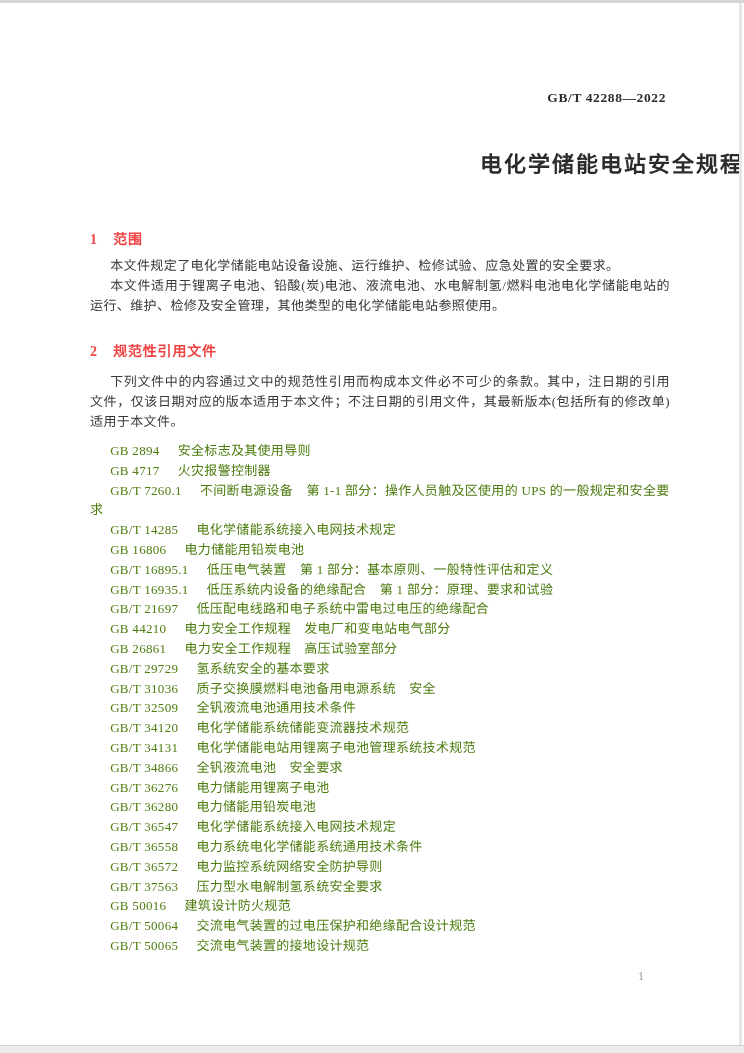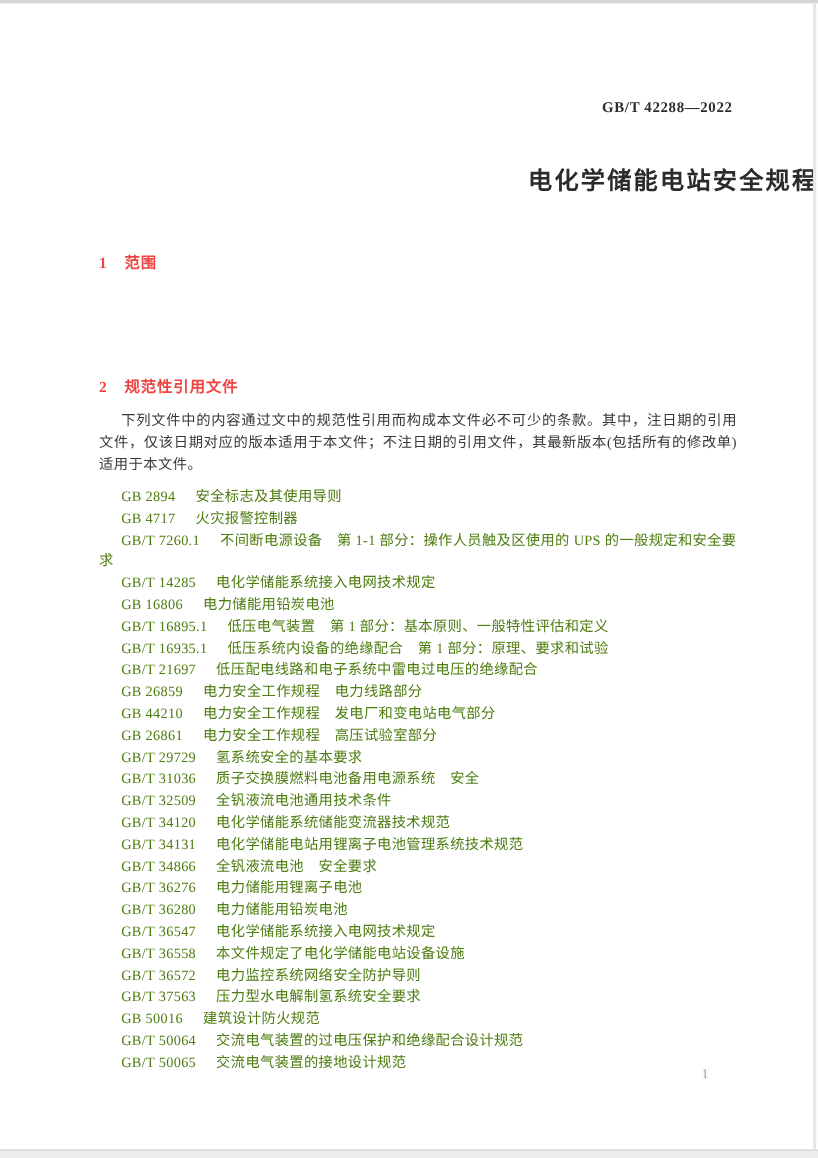--- a/index.html
+++ b/index.html
@@ -60,51 +60,54 @@
   <div class="edge-top"></div>
 
   <div class="doc-number">GB/T 42288—2022</div>
 
   <h1 class="doc-title">电化学储能电站安全规程</h1>
 
   <h2 class="sec-heading sec-heading-1">
     <span class="sec-num">1</span><span class="sec-title">范围</span>
   </h2>
 
+  <div class="paras paras-1">
+    <p class="para">本文件规定了电化学储能电站设备设施、运行维护、检修试验、应急处置的安全要求。</p>
+    <p class="para">本文件适用于锂离子电池、铅酸(炭)电池、液流电池、水电解制氢/燃料电池电化学储能电站的运行、维护、检修及安全管理，其他类型的电化学储能电站参照使用。</p>
+  </div>
 
   <h2 class="sec-heading sec-heading-2">
     <span class="sec-num">2</span><span class="sec-title">规范性引用文件</span>
   </h2>
 
   <div class="paras paras-2">
     <p class="para">下列文件中的内容通过文中的规范性引用而构成本文件必不可少的条款。其中，注日期的引用文件，仅该日期对应的版本适用于本文件；不注日期的引用文件，其最新版本(包括所有的修改单)适用于本文件。</p>
   </div>
 
   <div class="ref-list">
       <p class="ref-line"><span class="ref-code">GB 2894</span><span class="ref-title">安全标志及其使用导则</span></p>
       <p class="ref-line"><span class="ref-code">GB 4717</span><span class="ref-title">火灾报警控制器</span></p>
       <p class="ref-line"><span class="ref-code">GB/T 7260.1</span><span class="ref-title">不间断电源设备　第 1-1 部分：操作人员触及区使用的 UPS 的一般规定和安全要求</span></p>
       <p class="ref-line"><span class="ref-code">GB/T 14285</span><span class="ref-title">电化学储能系统接入电网技术规定</span></p>
       <p class="ref-line"><span class="ref-code">GB 16806</span><span class="ref-title">电力储能用铅炭电池</span></p>
       <p class="ref-line"><span class="ref-code">GB/T 16895.1</span><span class="ref-title">低压电气装置　第 1 部分：基本原则、一般特性评估和定义</span></p>
       <p class="ref-line"><span class="ref-code">GB/T 16935.1</span><span class="ref-title">低压系统内设备的绝缘配合　第 1 部分：原理、要求和试验</span></p>
       <p class="ref-line"><span class="ref-code">GB/T 21697</span><span class="ref-title">低压配电线路和电子系统中雷电过电压的绝缘配合</span></p>
-      <p class="ref-line"><span class="ref-code">GB 26859</span><span class="ref-title">电力安全工作规程　电力线路部分</span></p>
       <p class="ref-line"><span class="ref-code">GB 44210</span><span class="ref-title">电力安全工作规程　发电厂和变电站电气部分</span></p>
       <p class="ref-line"><span class="ref-code">GB 26861</span><span class="ref-title">电力安全工作规程　高压试验室部分</span></p>
       <p class="ref-line"><span class="ref-code">GB/T 29729</span><span class="ref-title">氢系统安全的基本要求</span></p>
       <p class="ref-line"><span class="ref-code">GB/T 31036</span><span class="ref-title">质子交换膜燃料电池备用电源系统　安全</span></p>
       <p class="ref-line"><span class="ref-code">GB/T 32509</span><span class="ref-title">全钒液流电池通用技术条件</span></p>
       <p class="ref-line"><span class="ref-code">GB/T 34120</span><span class="ref-title">电化学储能系统储能变流器技术规范</span></p>
       <p class="ref-line"><span class="ref-code">GB/T 34131</span><span class="ref-title">电化学储能电站用锂离子电池管理系统技术规范</span></p>
       <p class="ref-line"><span class="ref-code">GB/T 34866</span><span class="ref-title">全钒液流电池　安全要求</span></p>
       <p class="ref-line"><span class="ref-code">GB/T 36276</span><span class="ref-title">电力储能用锂离子电池</span></p>
       <p class="ref-line"><span class="ref-code">GB/T 36280</span><span class="ref-title">电力储能用铅炭电池</span></p>
       <p class="ref-line"><span class="ref-code">GB/T 36547</span><span class="ref-title">电化学储能系统接入电网技术规定</span></p>
-      <p class="ref-line"><span class="ref-code">GB/T 36558</span><span class="ref-title">本文件规定了电化学储能电站设备设施</span></p>
+      <p class="ref-line"><span class="ref-code">GB/T 36558</span><span class="ref-title">电力系统电化学储能系统通用技术条件</span></p>
       <p class="ref-line"><span class="ref-code">GB/T 36572</span><span class="ref-title">电力监控系统网络安全防护导则</span></p>
       <p class="ref-line"><span class="ref-code">GB/T 37563</span><span class="ref-title">压力型水电解制氢系统安全要求</span></p>
       <p class="ref-line"><span class="ref-code">GB 50016</span><span class="ref-title">建筑设计防火规范</span></p>
       <p class="ref-line"><span class="ref-code">GB/T 50064</span><span class="ref-title">交流电气装置的过电压保护和绝缘配合设计规范</span></p>
       <p class="ref-line"><span class="ref-code">GB/T 50065</span><span class="ref-title">交流电气装置的接地设计规范</span></p>
     </div>
 
   <div class="page-num">1</div>
 
   <div class="edge-bottom"></div>

